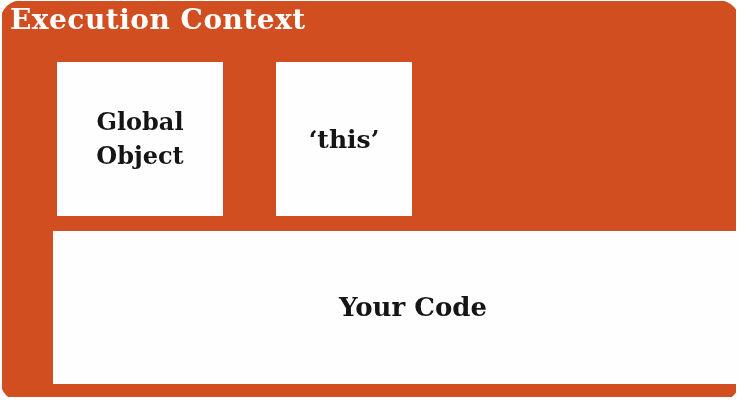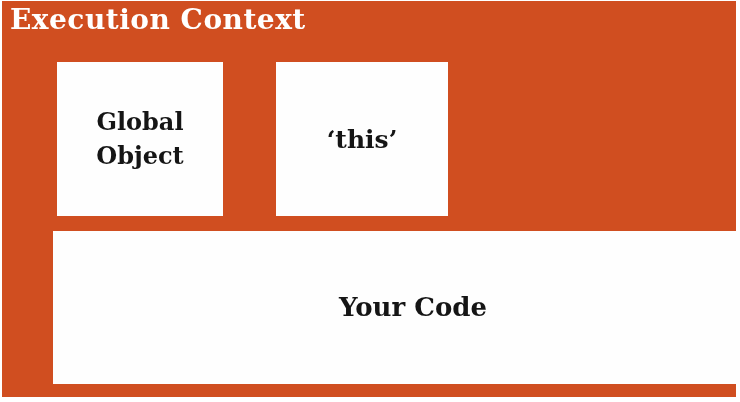--- a/index.html
+++ b/index.html
@@ -7,20 +7,21 @@
     padding: 0;
     background: #ffffff;
   }
   .page {
     position: relative;
     width: 740px;
     height: 402px;
     background: #ffffff;
     overflow: hidden;
     font-family: "DejaVu Serif", serif;
+    border-radius: 22px;
   }
   .canvas {
     position: absolute;
     left: 2px;
     top: 1px;
     width: 734px;
     height: 396px;
     background: #d04e20;
   }
   .title {
@@ -38,21 +39,21 @@
     background: #fefefe;
     display: flex;
     align-items: center;
     justify-content: center;
     text-align: center;
     color: #151515;
     font-weight: bold;
     line-height: 1.4;
   }
   .box-global  { left: 55px;  top: 61px;  width: 166px; height: 154px; font-size: 24px; }
-  .box-this    { left: 274px; top: 61px;  width: 172px; height: 154px; font-size: 25px; }
+  .box-this    { left: 274px; top: 61px;  width: 136px; height: 154px; font-size: 25px; }
   .box-outer   { left: 498px; top: 61px;  width: 174px; height: 154px; font-size: 24px; }
   .box-code    { left: 51px;  top: 230px; width: 720px; height: 153px; font-size: 26px; }
 </style>
 </head>
 <body>
 
 <div class="page">
   <div class="canvas">
 
     <div class="title">Execution Context</div>

